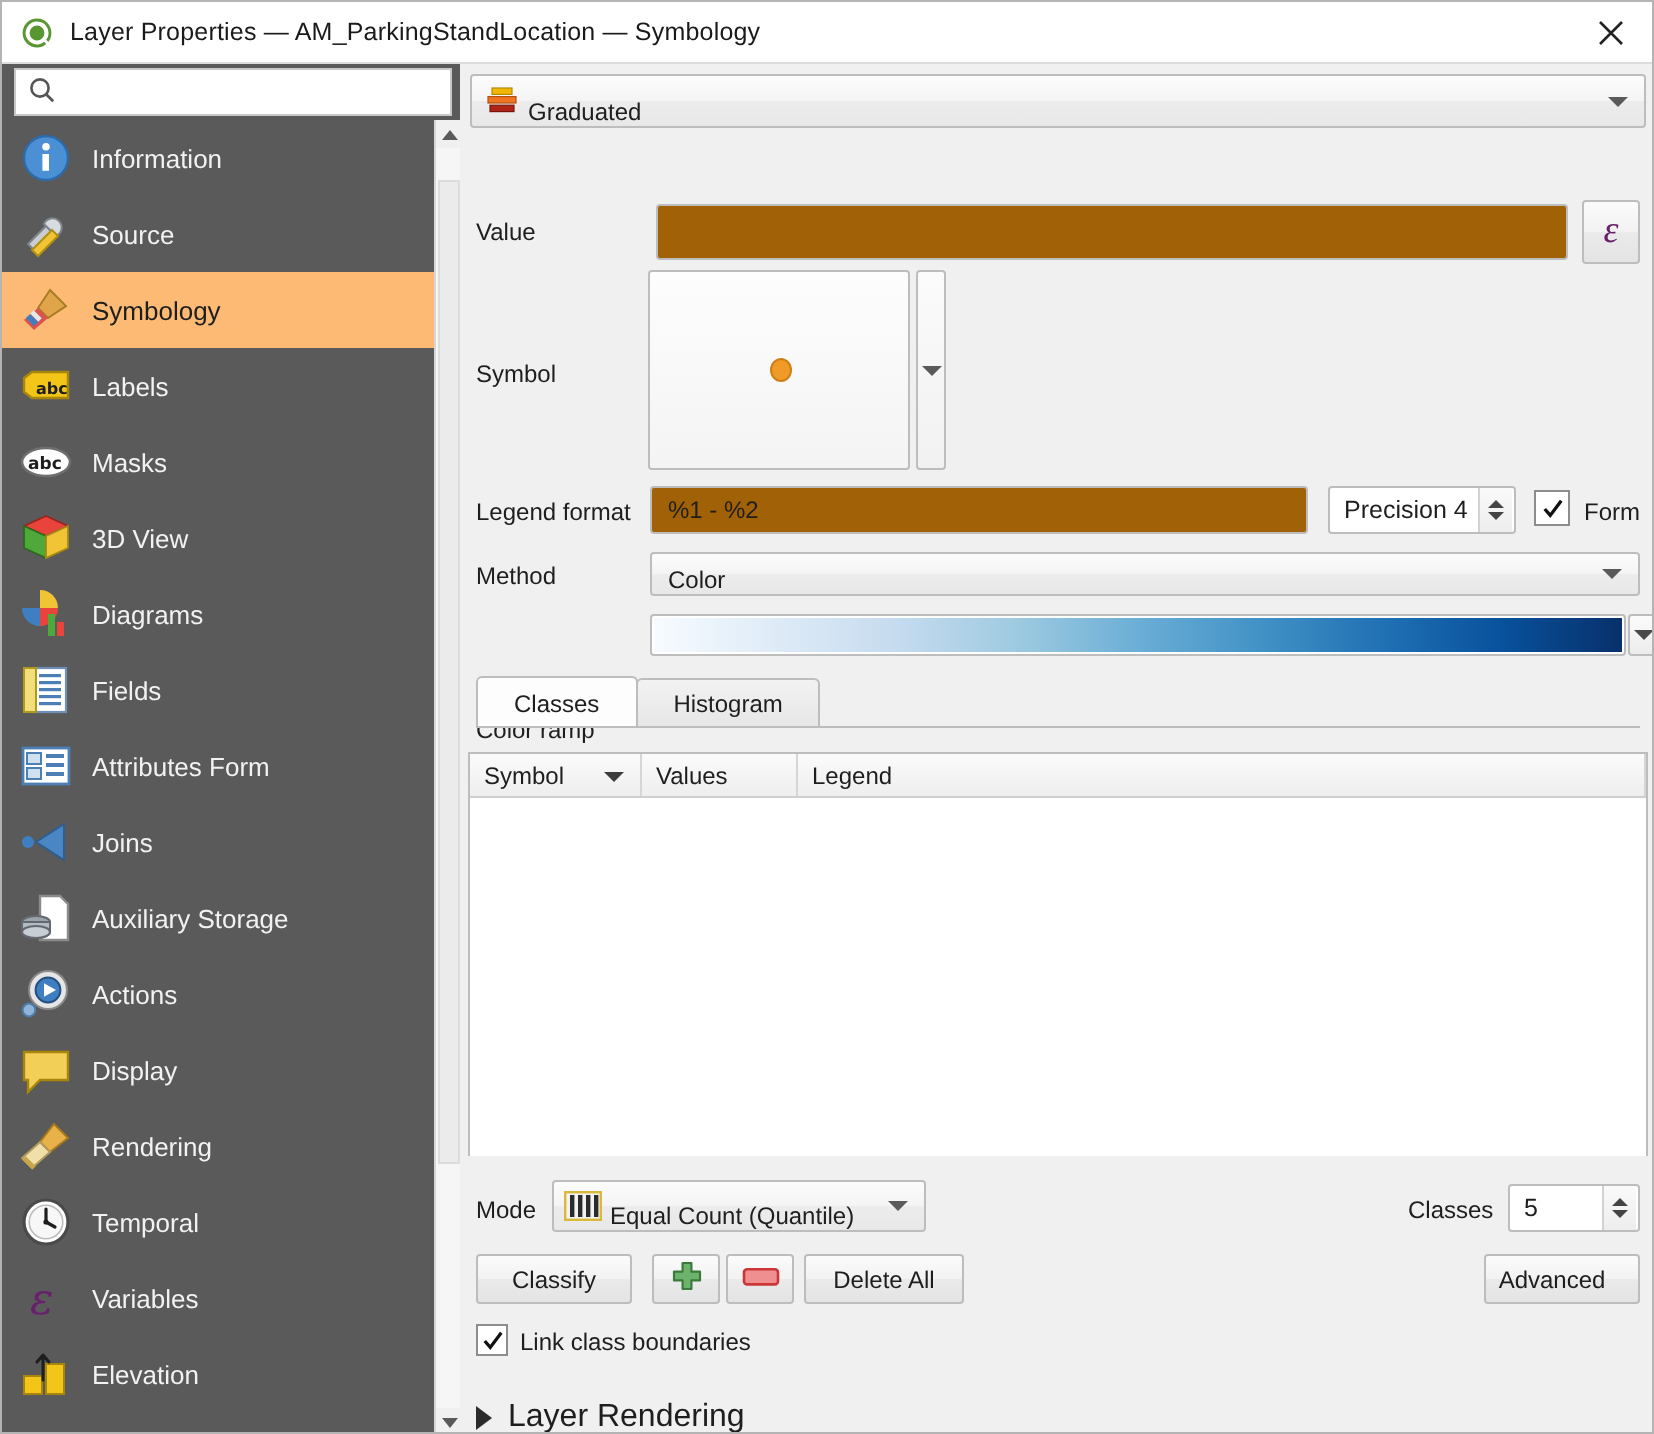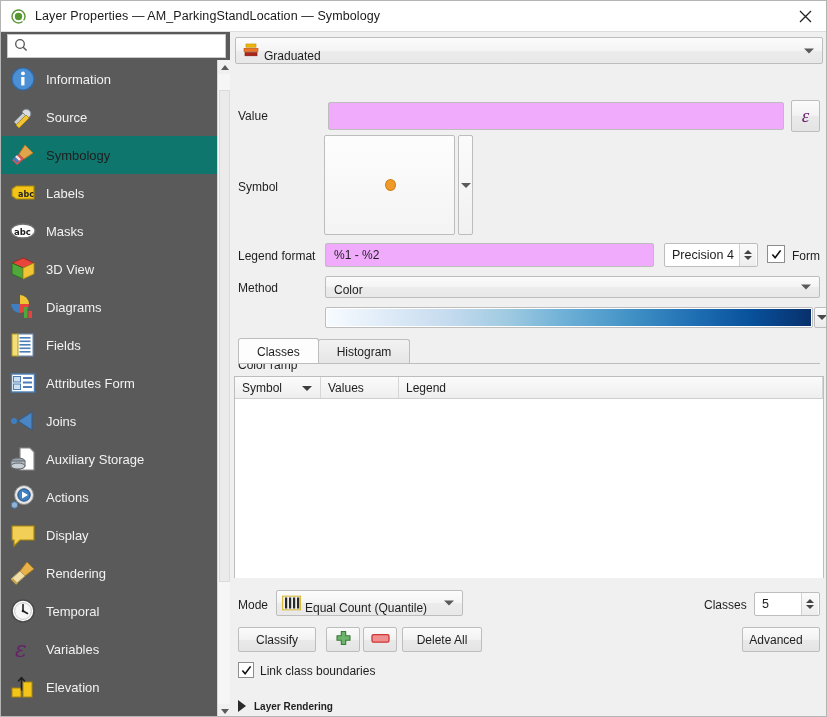--- a/index.html
+++ b/index.html
@@ -75,21 +75,21 @@
   }
   .nav-item {
     height: 38px;
     display: flex; align-items: center;
     padding-left: 9px;
     color: #f2f2f2;
     font-size: 13px;
     cursor: pointer;
   }
   .nav-item.selected {
-    background: #0f766e;
+    background: #fdba74;
     color: #1e1e1e;
   }
   .nav-ico {
     width: 26px; height: 26px; margin-right: 10px;
     flex: 0 0 auto; position: relative;
     display: flex; align-items: center; justify-content: center;
   }
   .nav-ico svg { display: block; }
   .nav-label { white-space: nowrap; }
 
@@ -143,21 +143,21 @@
   }
   .combo .ctext { padding-left: 8px; white-space: nowrap; overflow: hidden; }
   .combo .carrow {
     position: absolute; right: 8px; top: 50%; transform: translateY(-50%);
     width: 0; height: 0;
     border-left: 5px solid transparent;
     border-right: 5px solid transparent;
     border-top: 5px solid #5a5a5a;
   }
   .lineedit {
-    background: #f0abfc;
+    background: #a16207;
     border: 1px solid #bdbdbd;
     border-radius: 2px;
     display: flex; align-items: center;
     font-size: 12px; color: #1e1e1e;
     padding-left: 6px;
   }
   .lineedit input {
     border: none; outline: none; background: transparent;
     font-family: "Liberation Sans", sans-serif; font-size: 12px; color: #1e1e1e;
     width: 100%;
@@ -399,21 +399,21 @@
     display: flex; align-items: center;
     cursor: pointer;
   }
   #layer-rendering .tri-right {
     width: 0; height: 0;
     border-top: 6px solid transparent;
     border-bottom: 6px solid transparent;
     border-left: 8px solid #2b2b2b;
     margin-right: 8px;
   }
-  #layer-rendering .lrlbl { font-size: 10px; font-weight: bold; color: #1e1e1e; }
+  #layer-rendering .lrlbl { font-size: 16px; font-weight: normal; color: #1e1e1e; }
 
   .checkmark {
     width: 11px; height: 11px;
   }
 </style>
 </head>
 <body>
 
 <div id="app">
 

